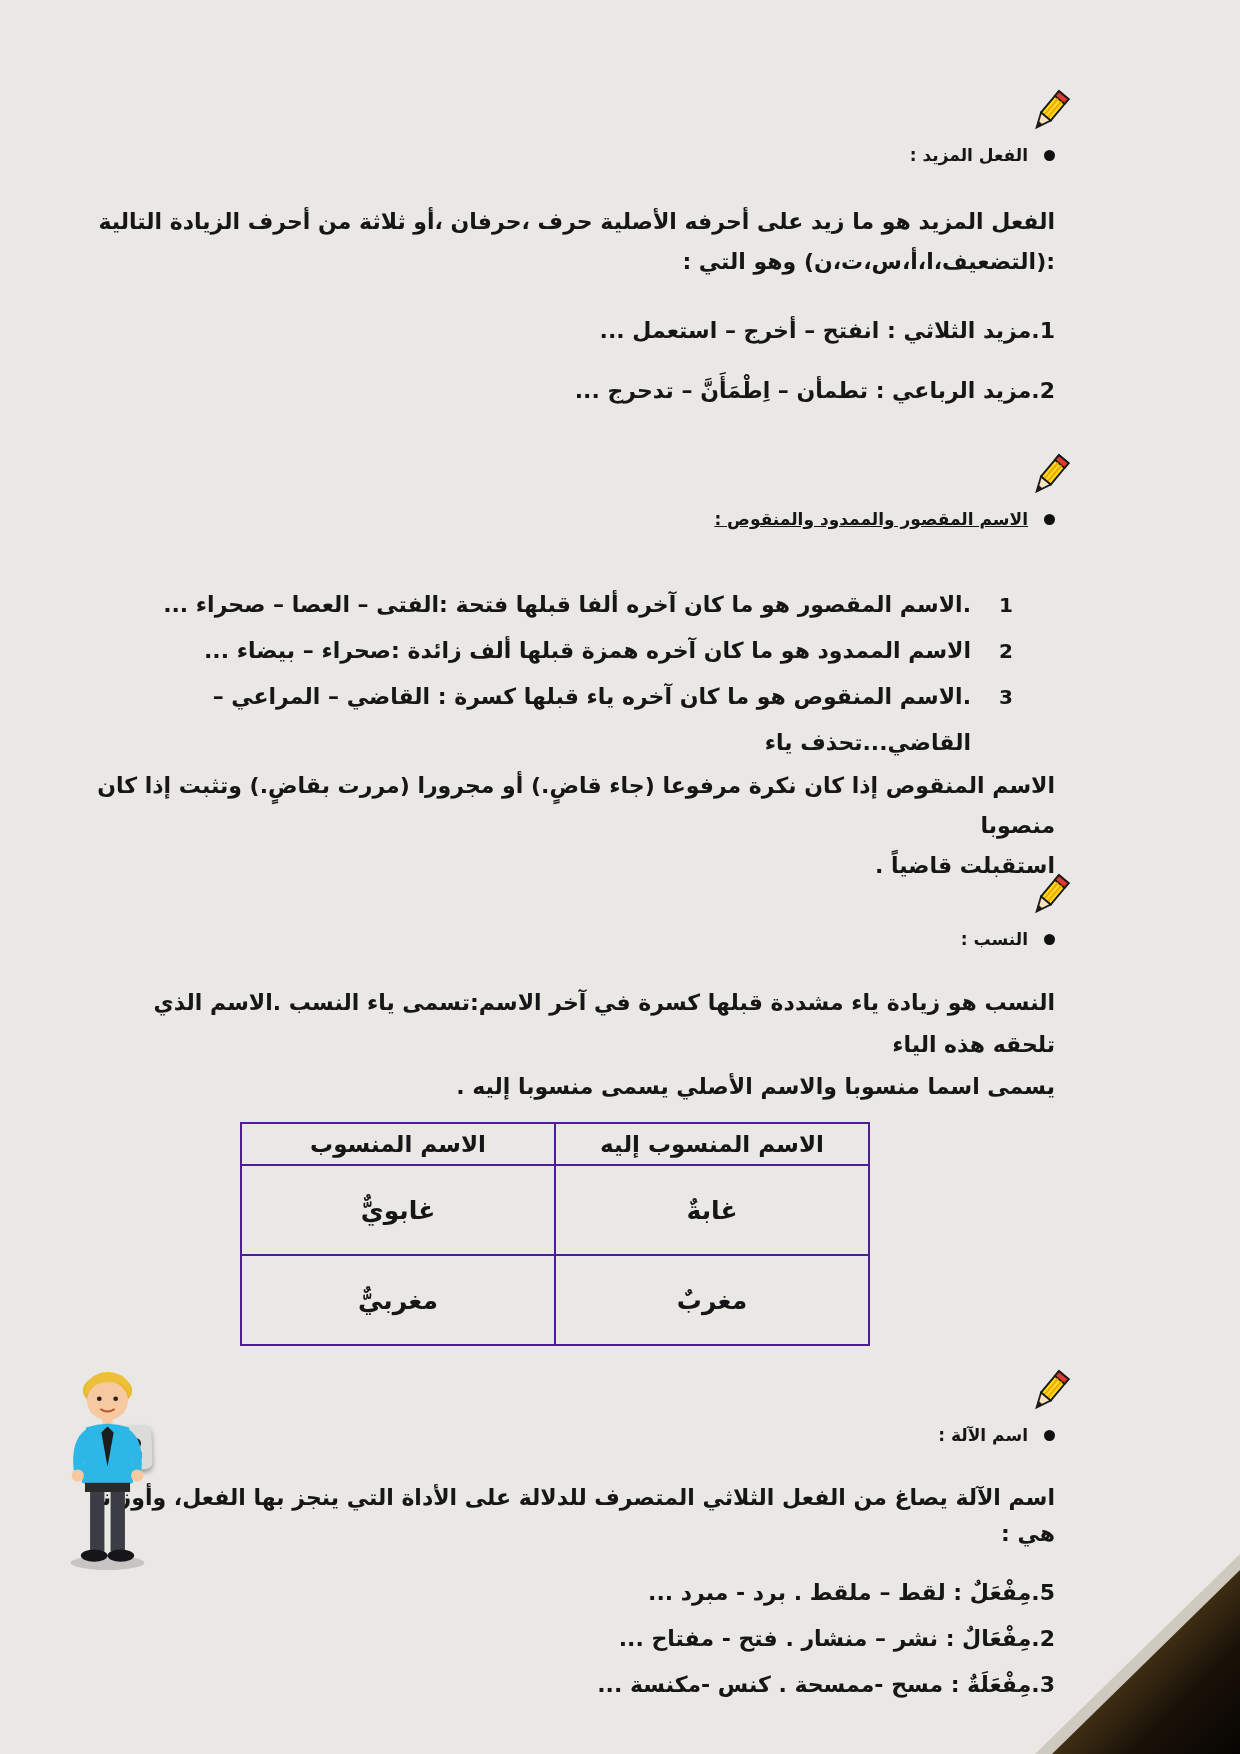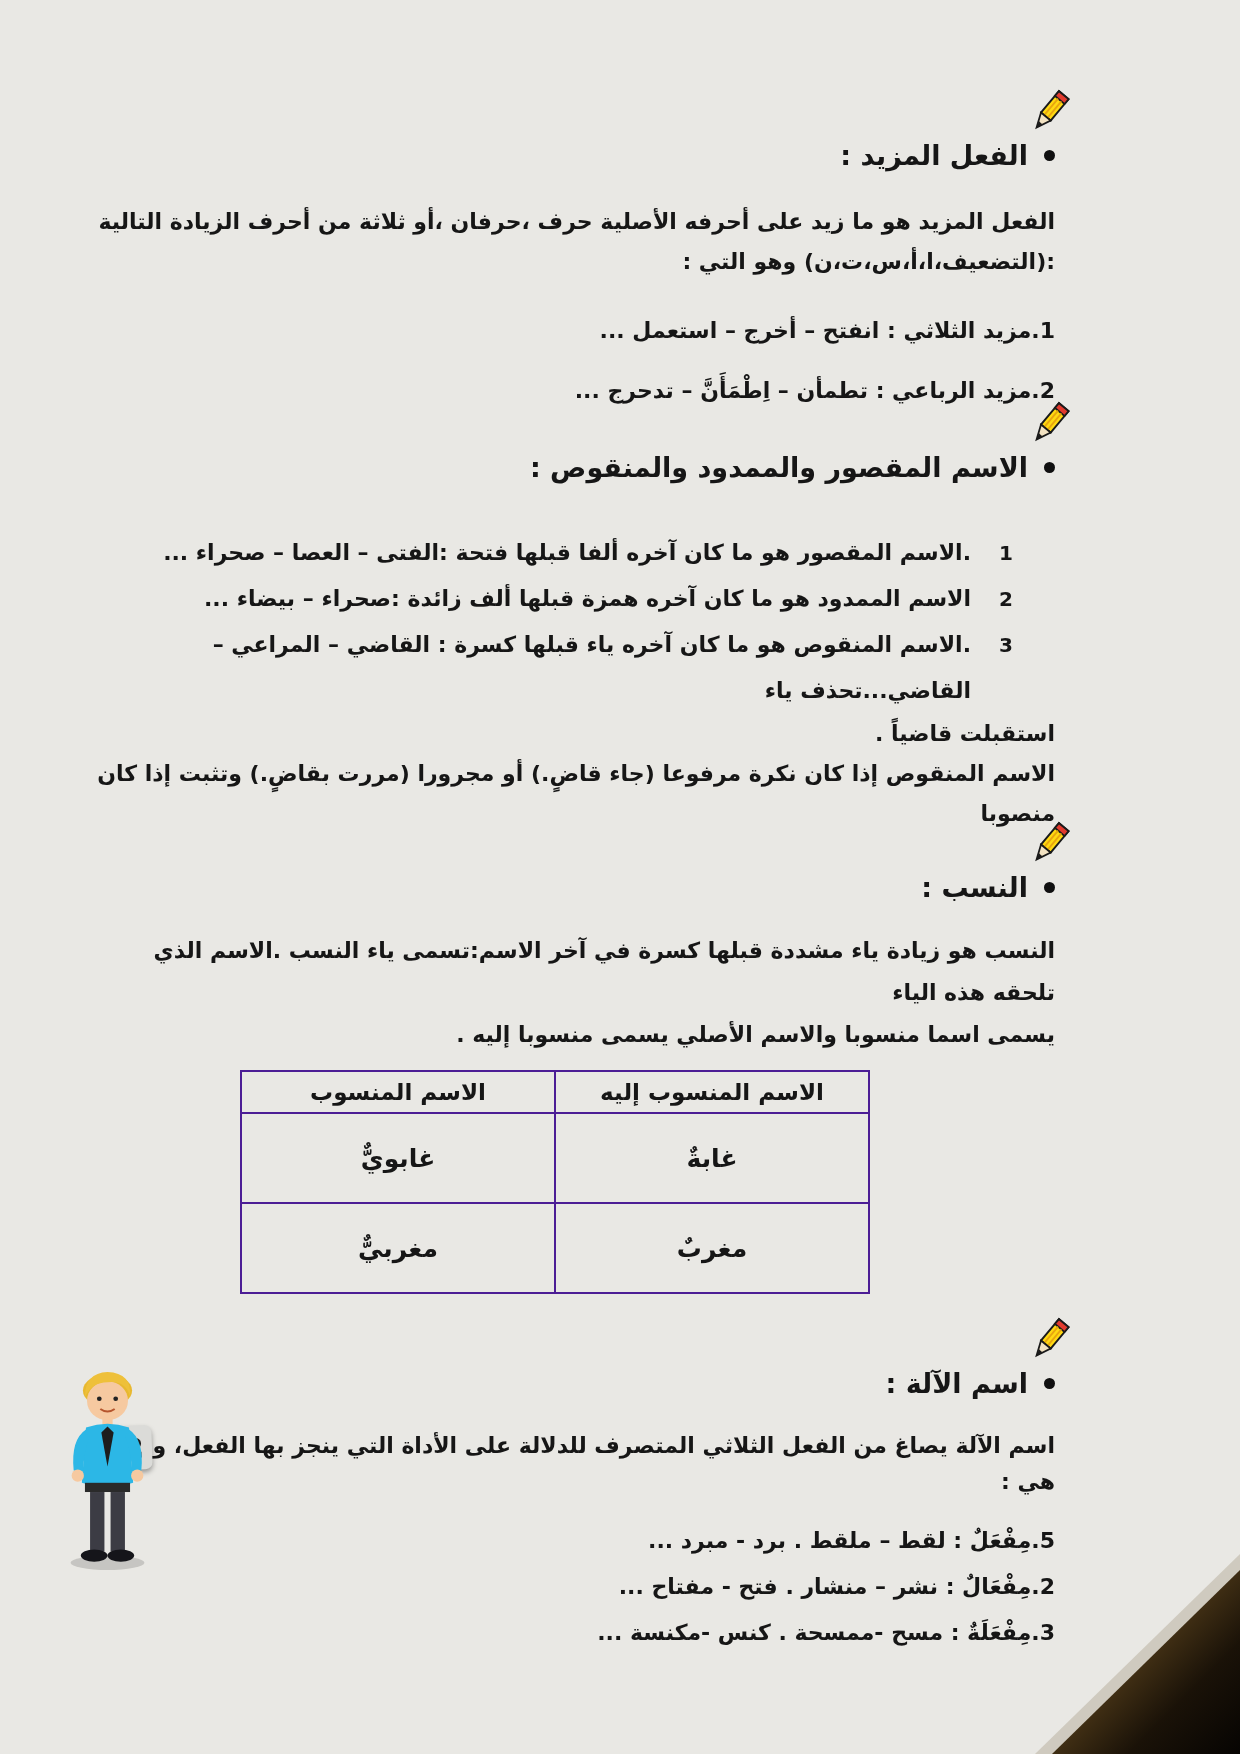--- a/index.html
+++ b/index.html
@@ -17,38 +17,38 @@
   }
   .content {
     position:absolute; inset:0;
     padding:138px 185px 0 88px;
   }
   .heading-row {
     position:relative;
     display:flex; align-items:center; gap:16px;
     height:34px;
   }
-  .heading-row h2 { font-size:27px; font-weight:bold; letter-spacing:0; }
+  .heading-row h2 { font-size:17px; font-weight:bold; letter-spacing:0; }
   .bullet {
     width:11px; height:11px; border-radius:50%;
     background:#101010; flex:0 0 auto;
   }
   .pencil {
     position:absolute; top:-52px; right:-22px;
     width:54px; height:54px;
   }
   .par { font-size:22px; line-height:40px; text-align:right; }
   .par-line { font-size:22px; line-height:40px; text-align:right; }
 
   .m-par { margin-top:30px; }
   .simple-item { font-size:22px; line-height:30px; }
   .simple-item.first { margin-top:34px; }
   .simple-item.next  { margin-top:30px; }
 
-  .sec2-head { margin-top:44px; }
+  .sec2-head { margin-top:96px;text-decoration:underline; }
   .numlist { margin-top:46px; padding-right:42px; }
   .numitem { display:flex; gap:26px; font-size:22px; line-height:46px; }
   .numitem .num { flex:0 0 auto; min-width:16px; font-size:20px; }
   .numitem .txt { flex:1 1 auto; }
   .cont-line { font-size:22px; line-height:40px; }
 
   .sec3-head { margin-top:36px; }
   .par3 { margin-top:26px; }
   .par3 .par-line { line-height:42px; }
 
@@ -153,22 +153,22 @@
       </div>
       <div class="numitem">
         <span class="num">2</span>
         <span class="txt">الاسم الممدود هو ما كان آخره همزة قبلها ألف زائدة :صحراء – بيضاء ...</span>
       </div>
       <div class="numitem">
         <span class="num">3</span>
         <span class="txt">.الاسم المنقوص هو ما كان آخره ياء قبلها كسرة  : القاضي – المراعي – القاضي...تحذف ياء</span>
       </div>
     </div>
+    <div class="cont-line">الاسم المنقوص إذا كان نكرة مرفوعا (جاء قاضٍ.) أو مجرورا (مررت بقاضٍ.) وتثبت إذا كان منصوبا</div>
     <div class="cont-line">استقبلت قاضياً .</div>
-    <div class="cont-line">الاسم المنقوص إذا كان نكرة مرفوعا (جاء قاضٍ.) أو مجرورا (مررت بقاضٍ.) وتثبت إذا كان منصوبا</div>
 
     <div class="heading-row sec3-head">
       <span class="pencil">
         <svg viewBox="0 0 60 60" width="54" height="54">
           <g transform="rotate(40 30 30)">
             <rect x="22" y="5" width="14" height="31" fill="#ffd912" stroke="#1a1a1a" stroke-width="2"></rect>
             <rect x="22" y="5" width="14" height="7" fill="#e23a2e" stroke="#1a1a1a" stroke-width="2"></rect>
             <line x1="26.6" y1="12" x2="26.6" y2="36" stroke="#e8a50f" stroke-width="2"></line>
             <line x1="31.4" y1="12" x2="31.4" y2="36" stroke="#e8a50f" stroke-width="2"></line>
             <polygon points="22,36 36,36 29,52" fill="#f3e3c3" stroke="#1a1a1a" stroke-width="2"></polygon>

